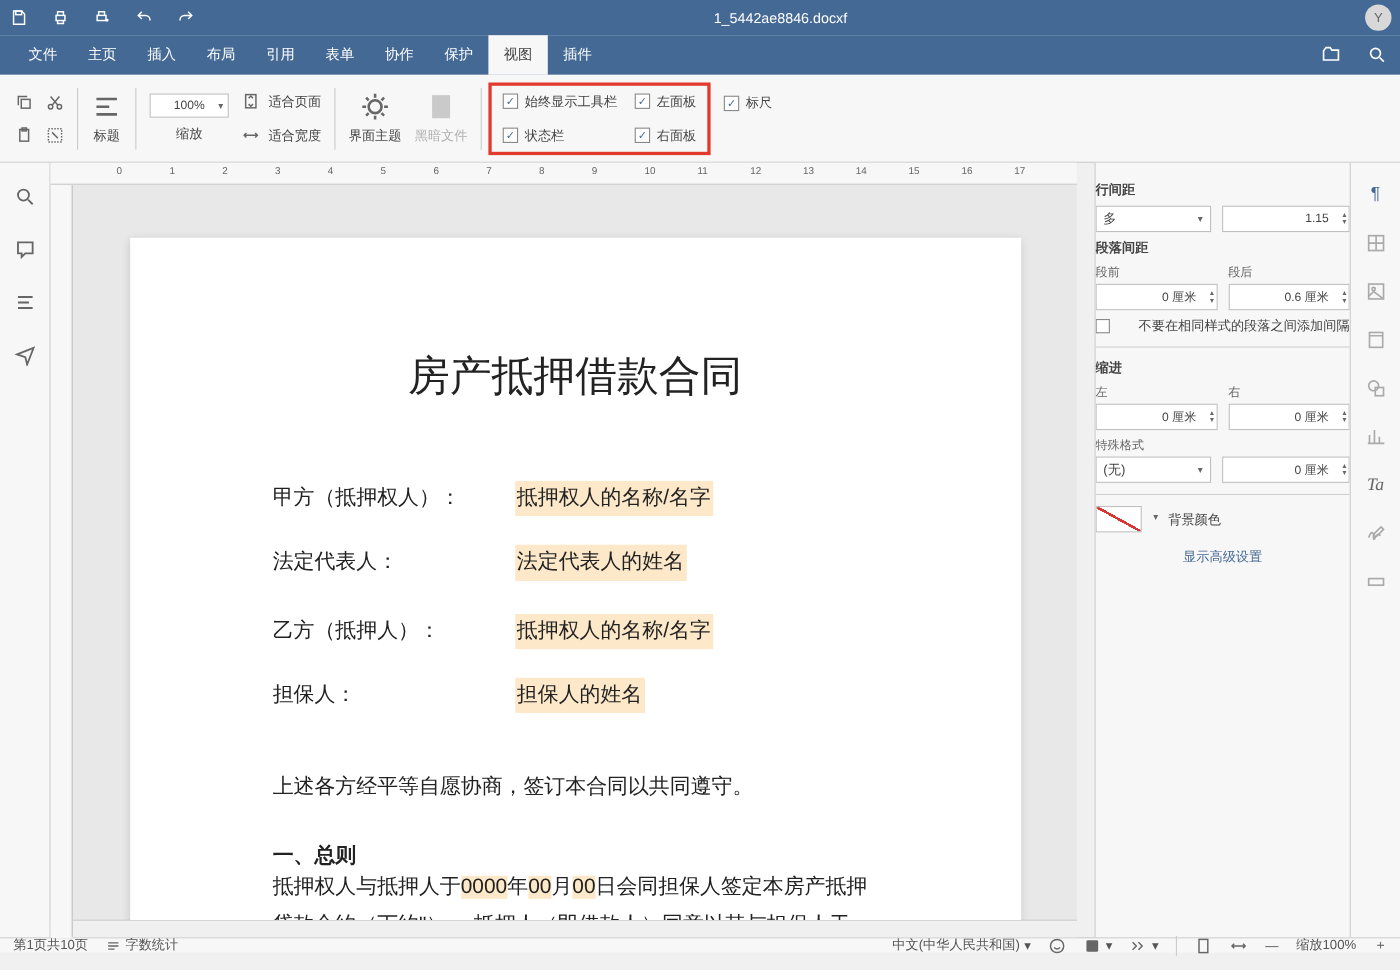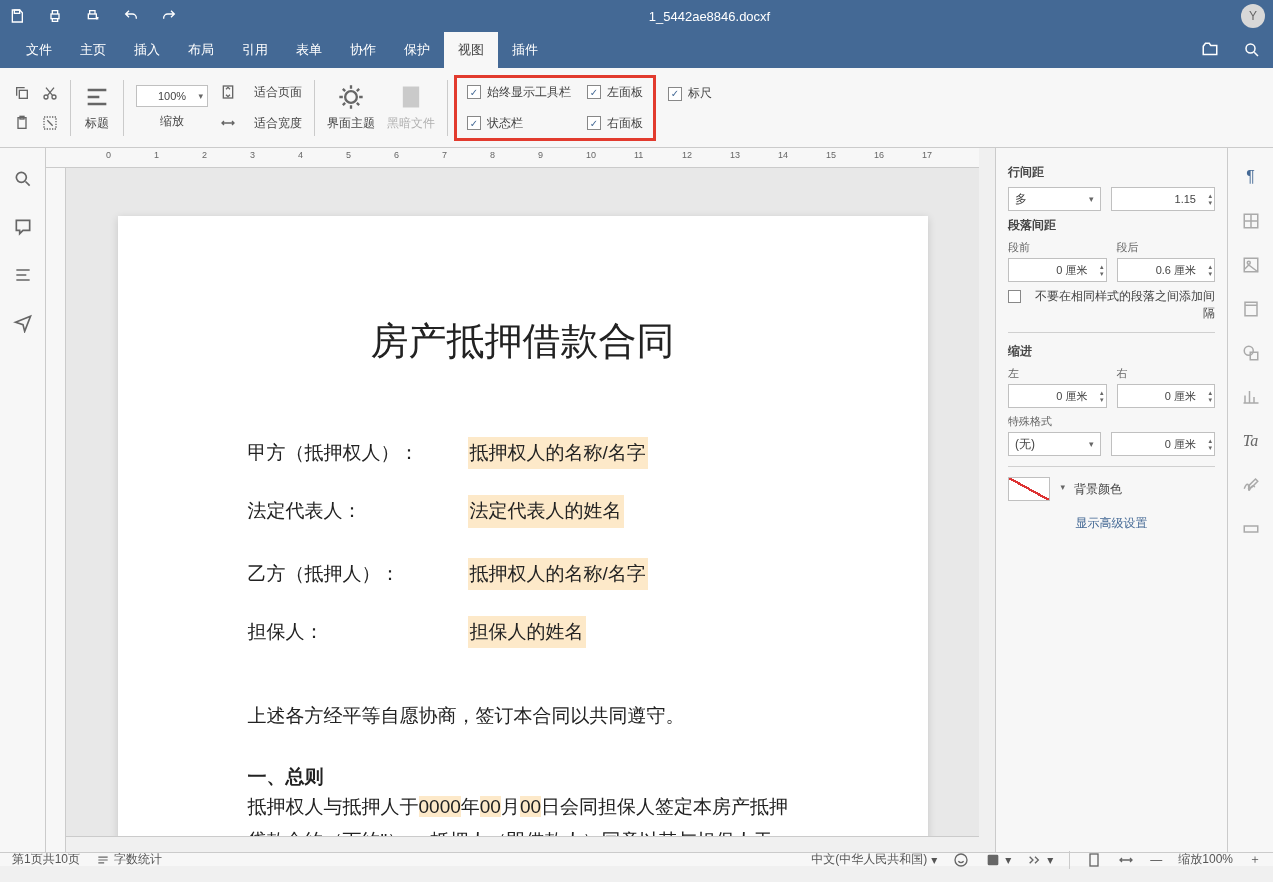--- a/index.html
+++ b/index.html
@@ -14,21 +14,21 @@
 .menubar { background: #446995; height: 36px; display: flex; align-items: stretch; padding-left: 12px; }
 .menubar .tab { padding: 0 14px; display: flex; align-items: center; font-size: 13px; color: #fff; cursor: pointer; }
 .menubar .tab.active { background: #f7f7f7; color: #444; }
 .menubar .spacer { flex: 1; }
 .menubar .right-icon { width: 42px; display: flex; align-items: center; justify-content: center; cursor: pointer; }
 
 .ribbon { background: #f7f7f7; border-bottom: 1px solid #cbcbcb; height: 80px; display: flex; align-items: center; padding: 0 8px; font-size: 12px; color: #444; }
 .ribbon .grp { display: flex; flex-direction: column; align-items: center; justify-content: center; padding: 0 6px; gap: 6px; height: 100%; }
 .ribbon .sep { width: 1px; height: 56px; background: #cbcbcb; margin: 0 6px; }
 .ribbon .row2 { display: flex; flex-direction: column; gap: 14px; align-items: flex-start; }
-.ribbon .btn { display: flex; align-items: center; gap: 18px; cursor: pointer; }
+.ribbon .btn { display: flex; align-items: center; gap: 8px; cursor: pointer; }
 .ribbon .zoom-combo { width: 72px; height: 22px; border: 1px solid #c0c0c0; background: #fff; display: flex; align-items: center; justify-content: center; font-size: 11px; position: relative; }
 .ribbon .zoom-combo::after { content: "▾"; position: absolute; right: 4px; font-size: 9px; color: #666; }
 .ribbon .big { display: flex; flex-direction: column; align-items: center; gap: 4px; cursor: pointer; }
 .ribbon .big svg { width: 28px; height: 28px; }
 .ribbon .checks { border: 3px solid #e23b2e; padding: 6px 10px; display: flex; gap: 16px; }
 .ribbon .check-col { display: flex; flex-direction: column; gap: 14px; }
 .ribbon .check { display: flex; align-items: center; gap: 6px; cursor: pointer; }
 .ribbon .cb { width: 14px; height: 14px; border: 1px solid #888; background: #fff; display: flex; align-items: center; justify-content: center; font-size: 10px; color: #446995; }
 
 .workspace { display: flex; height: calc(882px - 32px - 36px - 80px - 30px); }
@@ -44,21 +44,21 @@
 .page h1 { text-align: center; font-size: 38px; font-weight: normal; margin-bottom: 70px; font-family: "SimSun", serif; }
 .page .row { display: flex; margin-bottom: 26px; font-size: 19px; line-height: 1.7; }
 .page .lbl { width: 220px; }
 .page .fld { background: #fde9c9; padding: 0 2px; }
 .page .para { font-size: 19px; line-height: 1.9; margin-top: 50px; }
 .page .sect { font-size: 19px; font-weight: bold; margin-top: 30px; }
 .page .body-text { font-size: 19px; line-height: 1.8; }
 .page .inline-fld { background: #fde9c9; }
 .hscroll { height: 16px; background: #f0f0f0; border-top: 1px solid #cbcbcb; }
 
-.right-panel { width: 232px; background: #f7f7f7; border-left: 1px solid #cbcbcb; padding: 10px 12px; font-size: 12px; color: #444; overflow-y: auto; margin-left: 16px; }
+.right-panel { width: 232px; background: #f7f7f7; border-left: 1px solid #cbcbcb; padding: 10px 0; font-size: 12px; color: #444; overflow-y: auto; margin-left: 16px; }
 .right-panel .sect-title { font-weight: bold; margin: 6px 0; }
 .right-panel .combo { height: 24px; border: 1px solid #c0c0c0; background: #fff; width: 100%; display: flex; align-items: center; padding: 0 6px; position: relative; font-size: 12px; }
 .right-panel .combo::after { content: "▾"; position: absolute; right: 6px; font-size: 9px; color: #666; }
 .right-panel .dual { display: flex; gap: 10px; margin-bottom: 6px; }
 .right-panel .dual > div { flex: 1; }
 .right-panel .spin { height: 24px; border: 1px solid #c0c0c0; background: #fff; display: flex; align-items: center; justify-content: flex-end; padding: 0 18px 0 6px; position: relative; font-size: 11px; }
 .right-panel .spin::after { content: "▴\A▾"; white-space: pre; position: absolute; right: 2px; font-size: 7px; line-height: 7px; color: #666; top: 4px; }
 .right-panel .sublabel { font-size: 11px; color: #666; margin-bottom: 3px; }
 .right-panel .cb-row { display: flex; gap: 6px; align-items: flex-start; margin: 6px 0; }
 .right-panel .cb2 { width: 13px; height: 13px; border: 1px solid #888; background: #fff; flex-shrink: 0; margin-top: 2px; }

